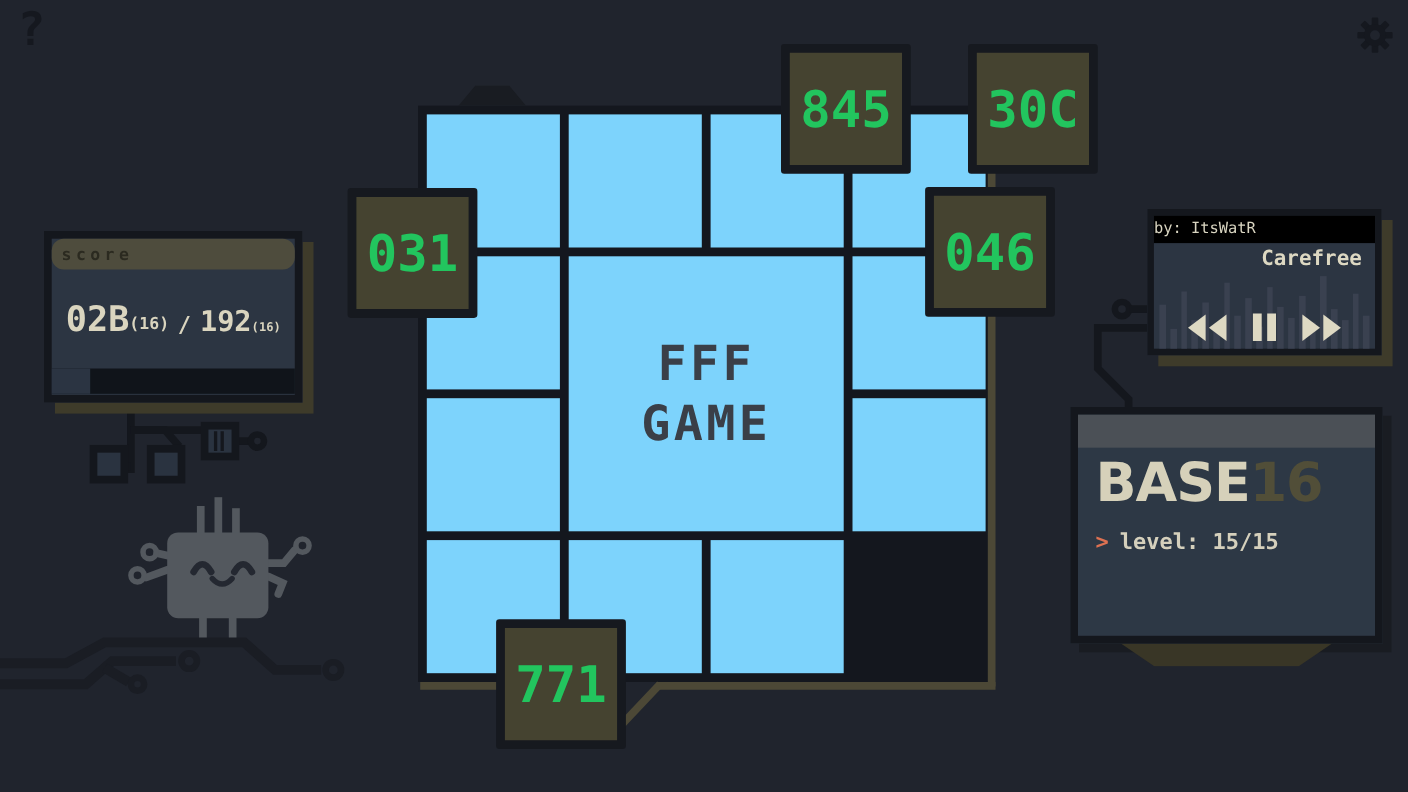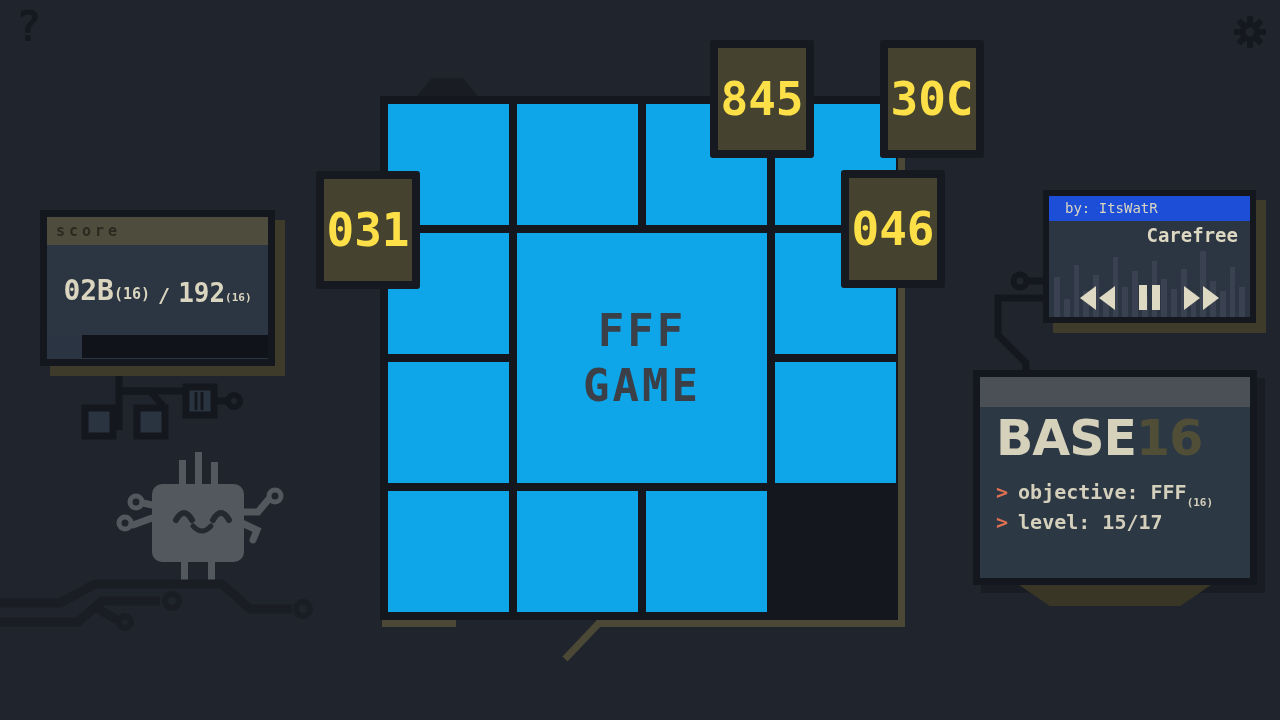--- a/index.html
+++ b/index.html
@@ -7,59 +7,59 @@
   #stage { position:relative; width:1280px; height:720px; background:#20242d; overflow:hidden; }
 
   
   .help { position:absolute; left:16px; top:2px; font-size:42px; font-weight:bold; color:#15181f; }
   .gear { position:absolute; left:1232px; top:14px; }
 
   
   .board { position:absolute; left:380px; top:96px; width:524px; height:524px;
            background:#14171e; box-sizing:border-box; padding:8px;
            display:grid; grid-template-columns:repeat(4,1fr); grid-template-rows:repeat(4,1fr); gap:8px; }
-  .cell { background:#0ea5e9; }
+  .cell { background:#7dd3fc; }
   .cell-center { grid-column:2/4; grid-row:2/4; display:flex; flex-direction:column;
                  align-items:center; justify-content:center; }
   .watermark { color:#3a3f48; font-size:44px; font-weight:bold; letter-spacing:3px; line-height:1.25; }
 
   
   .overlay { position:absolute; left:0; top:0; pointer-events:none; }
 
   
-  .tile { position:absolute; width:104px; height:118px; box-sizing:border-box;
+  .tile { position:absolute; width:118px; height:118px; box-sizing:border-box;
           background:#454330; border:8px solid #16191f; border-radius:3px;
           display:flex; align-items:center; justify-content:center;
-          color:#fde047; font-size:46px; font-weight:bold; }
+          color:#22c55e; font-size:46px; font-weight:bold; }
   .t845 { left:710px; top:40px; }
   .t30c { left:880px; top:40px; }
   .t092 { left:841px; top:170px; }
   .t031 { left:316px; top:171px;text-align:right; }
   .t771 { left:451px; top:563px; }
 
   
   .panel { position:absolute; box-sizing:border-box; border:7px solid #14171d; }
   .panel-header { background:#4e4c3d; color:#2b2a20; font-weight:bold; }
 
   .score-panel { left:40px; top:210px; width:235px; height:156px; background:#2c3542;
                  box-shadow:10px 10px 0 #3e3b2a; }
-  .score-header { height:28px; line-height:28px; font-size:15px; letter-spacing:4px; padding-left:9px; }
+  .score-header { height:28px; line-height:28px; font-size:15px; letter-spacing:4px; padding-left:9px;border-radius:11px; }
   .score-display { height:90px; display:flex; align-items:center; justify-content:center; color:#dad5bf; }
-  .score-val { font-size:28px; font-weight:bold; }
+  .score-val { font-size:32px; font-weight:bold; }
   .sub { font-size:15px; font-weight:bold; position:relative; top:4px; }
   .score-sep { font-size:20px; font-weight:bold; margin:0 8px; position:relative; top:5px; }
   .score-total { font-size:26px; font-weight:bold; position:relative; top:3px; }
   .sub2 { font-size:11px; font-weight:bold; position:relative; top:7px; }
   .score-strip { height:23px; background:#10141a; }
   .score-fill { height:100%; background:#2b3442; }
 
   .player-panel { left:1043px; top:190px; width:213px; height:133px; background:#2c3542;
                   box-shadow:10px 10px 0 #3e3b2a; border-width:6px; }
-  .player-header { height:25px; line-height:25px; font-size:14px; padding-left:16px;
-                   background:#1d4ed8; color:#d9d5c1; }
+  .player-header { height:25px; line-height:25px; font-size:14px; padding-left:0;
+                   background:#000000; color:#d9d5c1; }
   .player-body { position:relative; height:96px; }
   .track-name { position:absolute; top:3px; right:12px; font-size:19px; font-weight:bold; color:#ddd8c2; }
   .eq { position:absolute; bottom:0; left:5px; right:5px; display:flex; gap:4px; align-items:flex-end; }
   .eq-bar { width:6px; background:#3a4150; }
   .controls { position:absolute; bottom:7px; left:0; right:0; display:flex; justify-content:center;
               align-items:center; gap:24px; }
   .ctrl { display:flex; gap:3px; align-items:center; }
   .tri-l { width:0; height:0; border:12px solid transparent; border-left:none; border-right:16px solid #ded9c3; }
   .tri-r { width:0; height:0; border:12px solid transparent; border-right:none; border-left:16px solid #ded9c3; }
   .pbar { width:8px; height:25px; background:#ded9c3; }
@@ -184,20 +184,21 @@
       <circle cx="1020" cy="281" r="6.5" stroke-width="6"></circle>
       <path d="M1027,281 H1046"></path>
       <path d="M1045,298 H998 V335 L1026,363 V380"></path>
     </g>
   </svg>
 
   <div class="tile t845">845</div>
   <div class="tile t30c">30C</div>
   <div class="tile t092">046</div>
   <div class="tile t031">031</div>
+  <div class="tile t771">771</div>
 
   <div class="panel score-panel">
     <div class="panel-header score-header">score</div>
     <div class="score-display">
       <span class="score-val">02B</span>
         <span class="sub">(16)</span>
       <span class="score-sep">/</span>
       <span class="score-total">192</span>
         <span class="sub2">(16)</span>
     </div>
@@ -247,20 +248,19 @@
         </div>
       </div>
     </div>
   </div>
 
   <div class="panel info-panel">
     <div class="info-header"></div>
     <div class="info-body">
       <div class="info-title"><span class="t-main">BASE</span><span class="t-accent">16</span></div>
       <div class="info-lines">
-        <div class="info-line"><span class="prompt">&gt;</span><span>objective: FFF</span><span class="sub2">(16)</span></div>
-        <div class="info-line"><span class="prompt">&gt;</span><span>level: 15/17</span></div>
+        <div class="info-line"><span class="prompt">&gt;</span><span>level: 15/15</span></div>
       </div>
     </div>
   </div>
   <div class="info-tab"></div>
 
 </div>
 
 </body></html>

